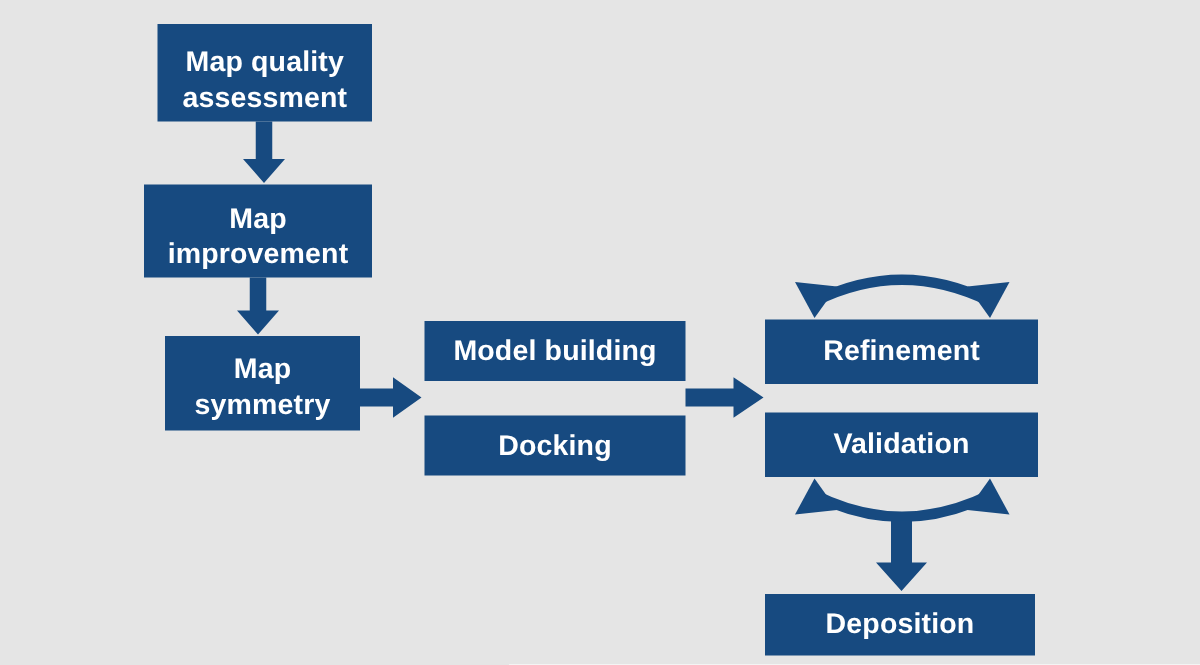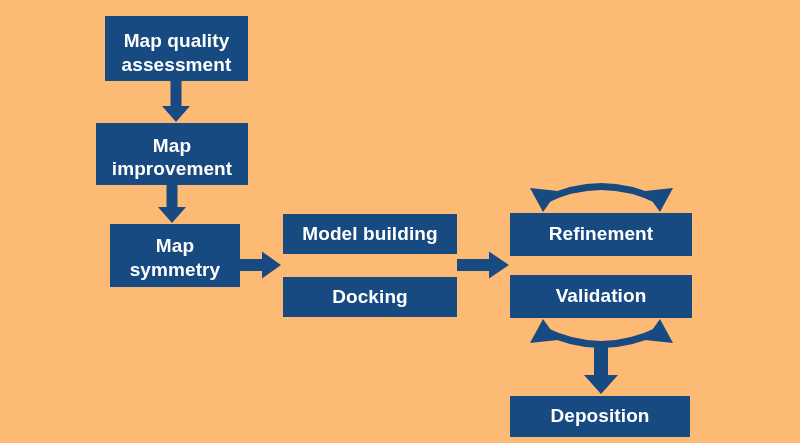--- a/index.html
+++ b/index.html
@@ -4,21 +4,21 @@
 <style>
   html, body {
     margin: 0;
     padding: 0;
     background: #ffffff;
   }
   #canvas {
     position: relative;
     width: 800px;
     height: 443px;
-    background: #fdba74;
+    background: #e5e5e5;
     overflow: hidden;
     font-family: "Liberation Sans", sans-serif;
   }
   svg#flow {
     position: absolute;
     top: 0;
     left: 0;
     width: 800px;
     height: 443px;
     display: block;

